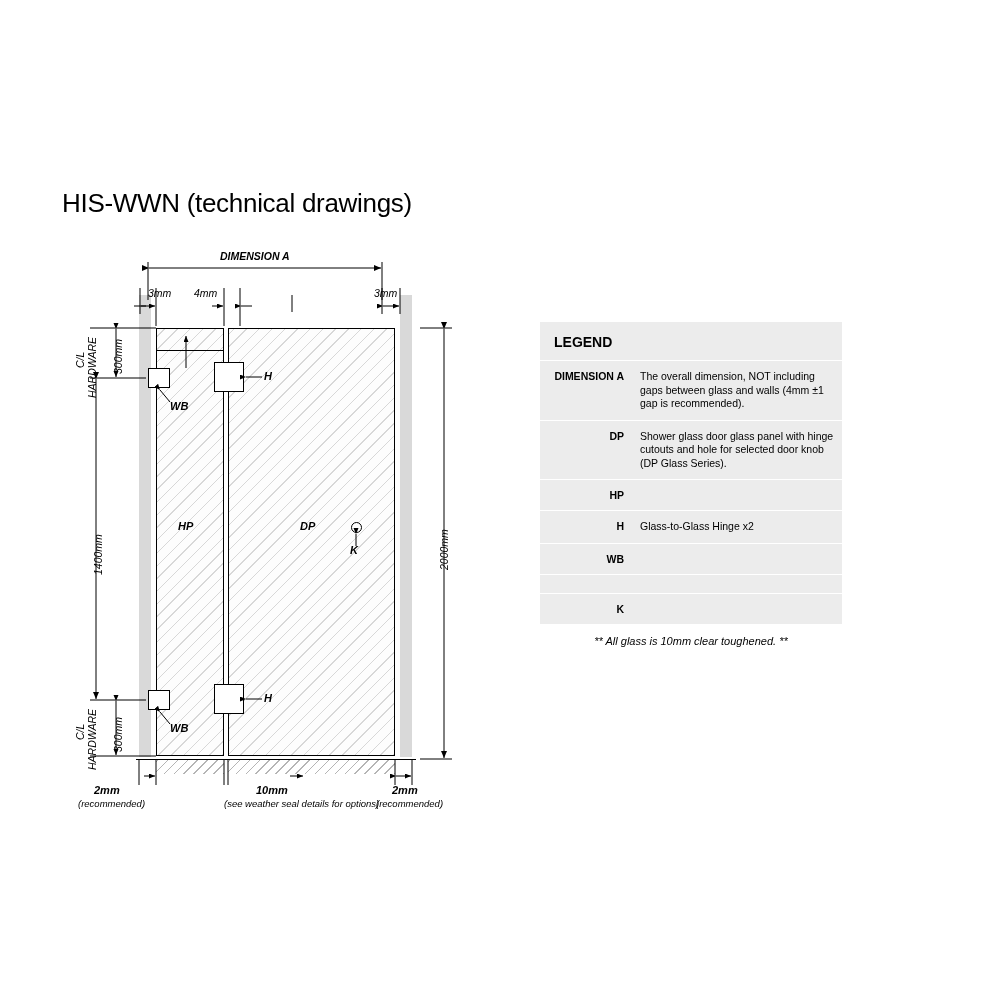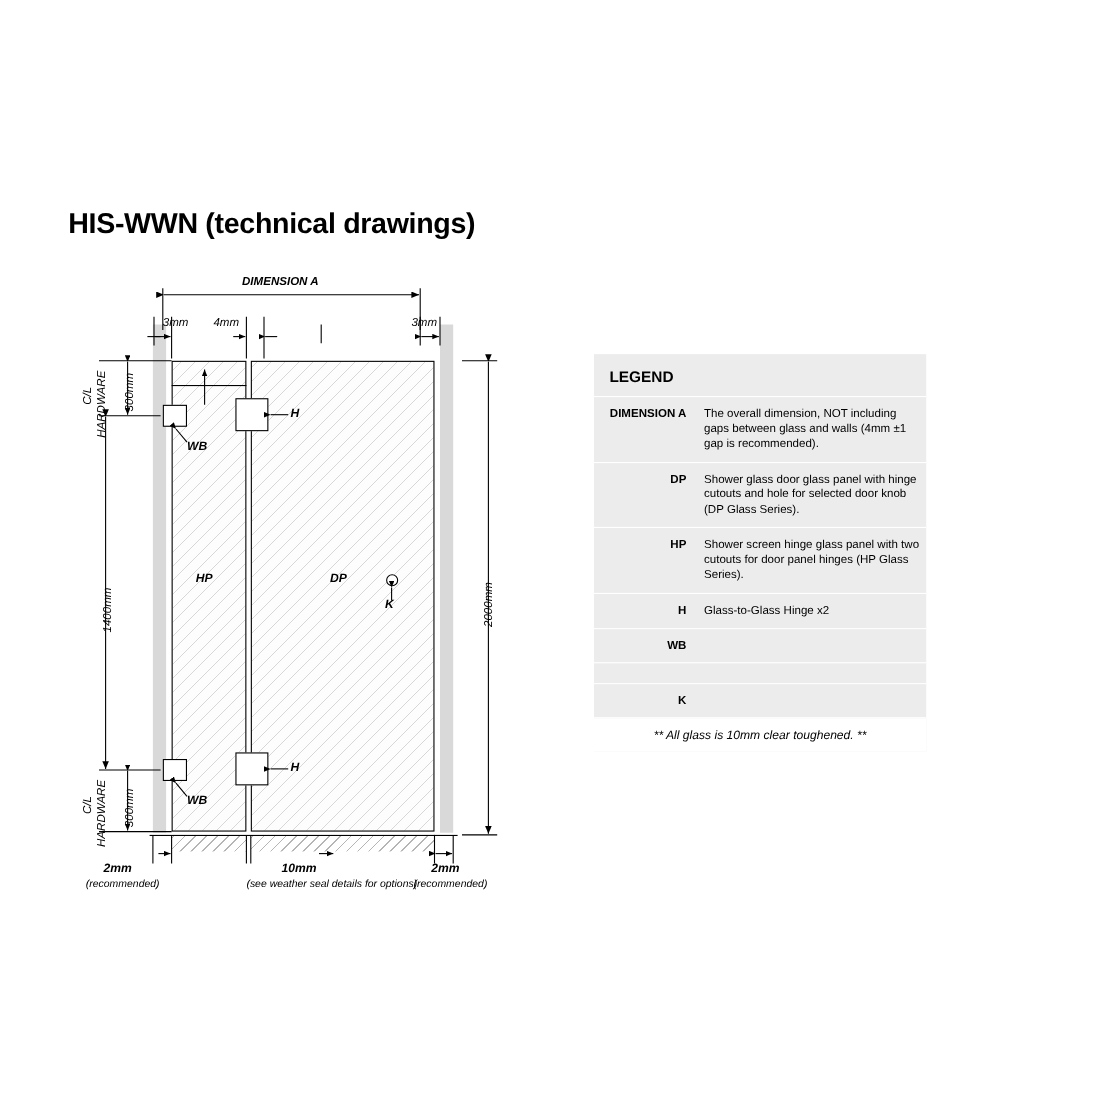--- a/index.html
+++ b/index.html
@@ -15,21 +15,21 @@
     color: #000000;
     overflow: hidden;
   }
 
   
   #page-title {
     position: absolute;
     left: 62px;
     top: 188px;
     font-size: 26px;
-    font-weight: bold;
+    font-weight: normal;
     letter-spacing: -0.3px;
     white-space: nowrap;
     text-align: center;
   }
 
   
   #drawing {
     position: absolute;
     left: 60px;
     top: 240px;
@@ -329,21 +329,20 @@
     <div class="val">The overall dimension, NOT including gaps between glass and walls (4mm ±1 gap is recommended).</div>
   </div>
 
   <div class="lrow">
     <div class="key">DP</div>
     <div class="val">Shower glass door glass panel with hinge cutouts and hole for selected door knob (DP Glass Series).</div>
   </div>
 
   <div class="lrow">
     <div class="key">HP</div>
-    <div class="val">Shower screen hinge glass panel with two cutouts for door panel hinges (HP Glass Series).</div>
   </div>
 
   <div class="lrow">
     <div class="key">H</div>
     <div class="val">Glass-to-Glass Hinge x2</div>
   </div>
 
   <div class="lrow wide">
     <div class="key">WB</div>
   </div>

